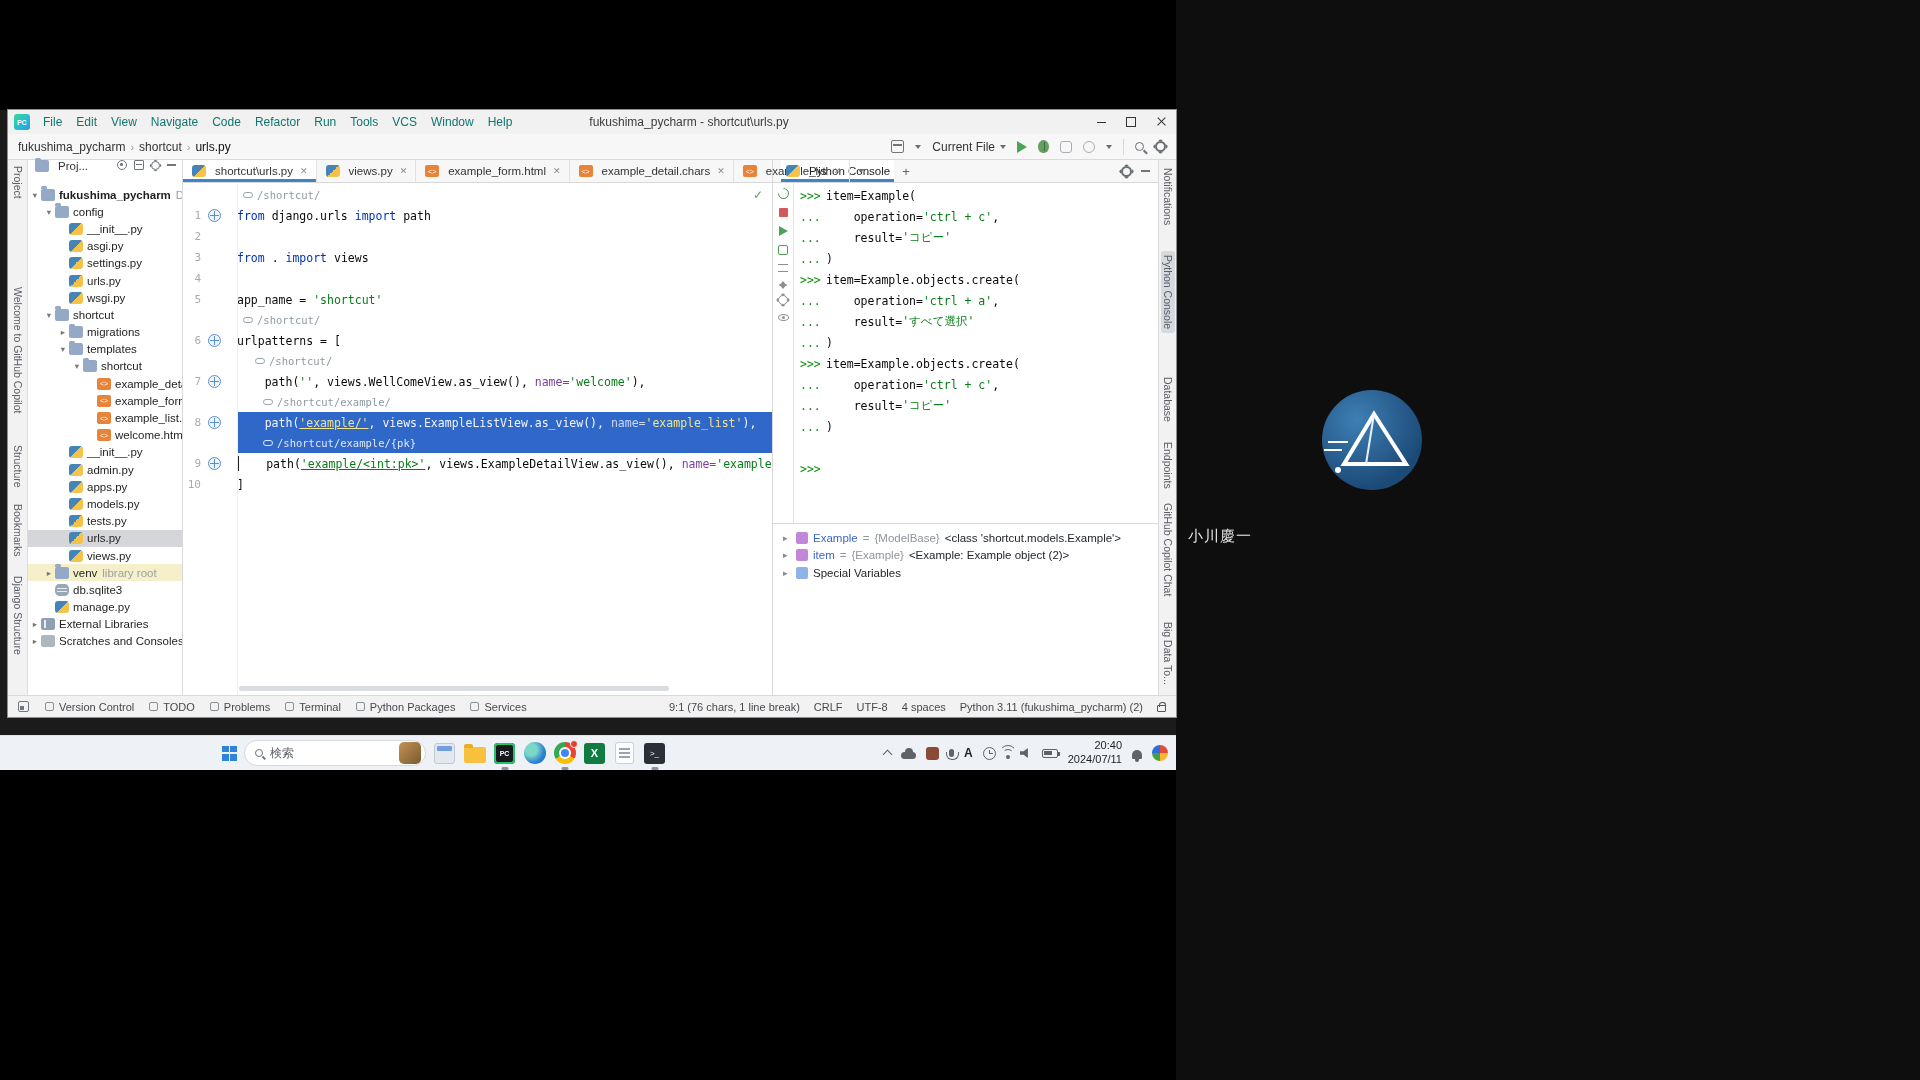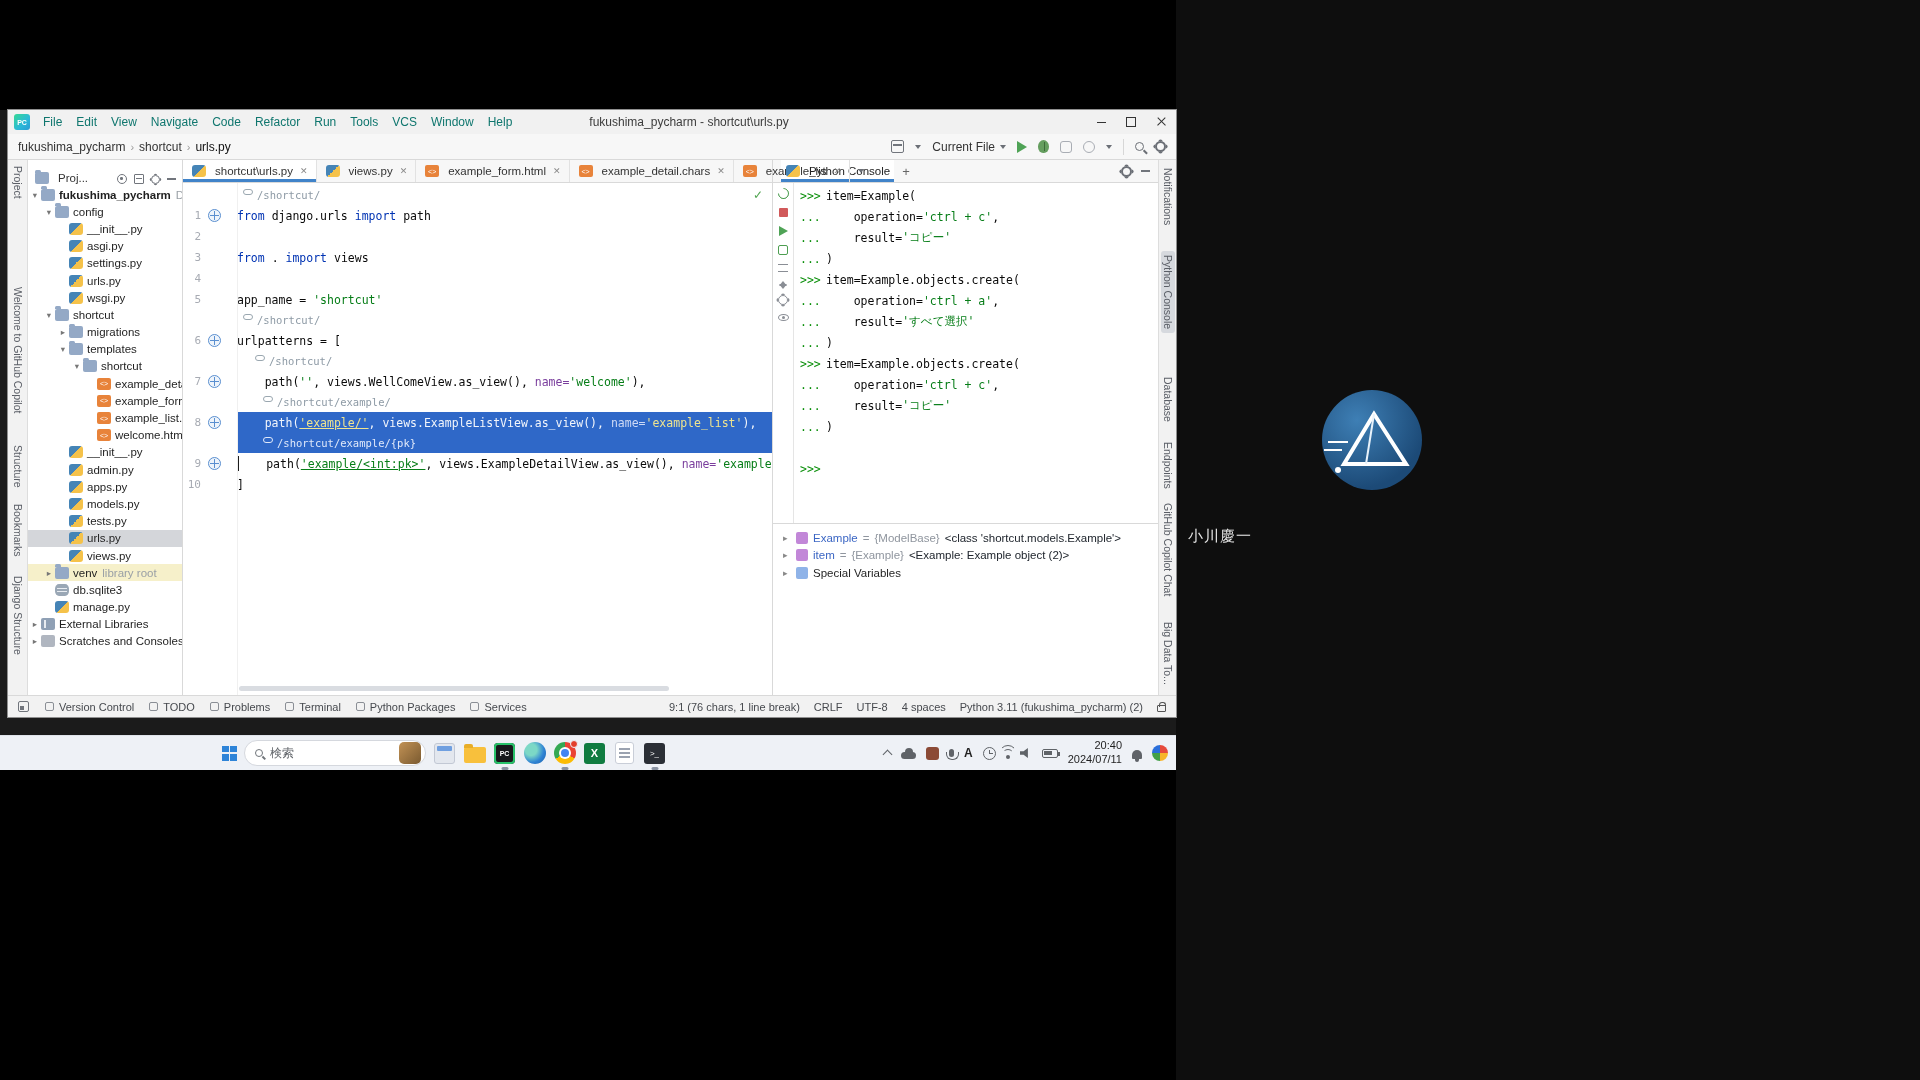--- a/index.html
+++ b/index.html
@@ -47,21 +47,21 @@
   
   .main{display:flex;height:535px;position:relative}
   .stripe{width:20px;background:#f2f2f2;font-size:10.5px;color:#5a5e66;display:flex;flex-direction:column;align-items:center;overflow:hidden}
   .stripe.left{border-right:1px solid #ddd}
   .stripe.right{border-left:1px solid #ddd;width:18px}
   .stx{writing-mode:vertical-rl;white-space:nowrap;display:block}
   .stx.active{background:#d6d9de;border-radius:3px;padding:4px 1px}
 
   
   .project{width:155px;border-right:1px solid #d9d9d9;background:#fff;font-size:11.5px;display:flex;flex-direction:column;flex:none}
-  .phead{height:24px;display:flex;align-items:flex-end;padding:0 6px;gap:5px;color:#333;flex:none}
+  .phead{height:24px;display:flex;align-items:flex-start;padding:0 6px;gap:5px;color:#333;flex:none}
   .phead .sp{margin-left:auto;display:flex;gap:7px;align-items:center}
   .mini-target{width:10px;height:10px;border:1.4px solid #71757c;border-radius:50%;position:relative}
   .mini-target::before{content:"";position:absolute;left:2px;top:2px;width:2.5px;height:2.5px;background:#71757c;border-radius:50%}
   .mini-collapse{width:10px;height:10px;border:1.4px solid #71757c;border-radius:1px;position:relative}
   .mini-collapse::before{content:"";position:absolute;left:1px;right:1px;top:3px;height:1.3px;background:#71757c}
   .mini-gear{width:9px;height:9px;border:1.6px solid #71757c;border-radius:50%;box-shadow:0 -4px 0 -2.8px #71757c,0 4px 0 -2.8px #71757c,-4px 0 0 -2.8px #71757c,4px 0 0 -2.8px #71757c}
   .mini-min{width:9px;height:1.4px;background:#71757c}
   #tree{flex:1;overflow:hidden;padding-top:2px}
   .trow{height:17.2px;display:flex;align-items:center;white-space:nowrap;overflow:hidden}
   .trow.selected{background:#d4d6da}
@@ -97,21 +97,21 @@
   .gut{width:54px;flex:none;display:flex;align-items:center;height:100%}
   .lnum{width:18px;text-align:right;color:#a7abb3;font-size:11px}
   .gico{width:13px;height:13px;margin-left:7px;border-radius:50%}
   .gico.globe{border:1px solid #5a8fd0;background:linear-gradient(#5a8fd0,#5a8fd0) center/9px 1px no-repeat,linear-gradient(#5a8fd0,#5a8fd0) center/1px 9px no-repeat,#eef4fb}
   .etext{flex:1;min-width:0;overflow:hidden;white-space:pre;display:flex;align-items:center;height:100%}
   .pl{color:#0a0a0a}.kw{color:#0033b3}.str{color:#067d17}.stru{color:#067d17;text-decoration:underline}.prm{color:#7a3e9d}
   .erow.sel .etext{background:#2f68c8}
   .erow.sel .pl{color:#f2f5fb}
   .erow.sel .str,.erow.sel .stru{color:#efe48f}
   .erow.sel .prm{color:#cdd9f5}
-  .inlaybox{display:flex;gap:4px;color:#8d9aa5;font-size:10.5px}
+  .inlaybox{display:flex;align-items:center;gap:4px;color:#8d9aa5;font-size:10.5px}
   .linkico{width:10px;height:6px;border:1px solid #9aa7b0;border-radius:3px;flex:none}
   .erow.sel .inlaybox{color:#dfe8fa}
   .erow.sel .linkico{border-color:#dfe8fa}
   .caret{width:1.5px;height:15px;background:#1c1c1c;flex:none}
   .hscroll{position:absolute;left:56px;bottom:4px;width:430px;height:5px;background:#d9dce1;border-radius:3px}
   .ok-check{position:absolute;top:28px;right:9px;color:#53a653;font-size:12px}
 
   
   .console{width:386px;flex:none;border-left:1px solid #d9d9d9;display:flex;flex-direction:column;background:#fff}
   .chead{height:23px;background:#f7f7f7;border-bottom:1px solid #d9d9d9;display:flex;align-items:center;font-size:11.5px;padding:0 8px;gap:8px;flex:none}

